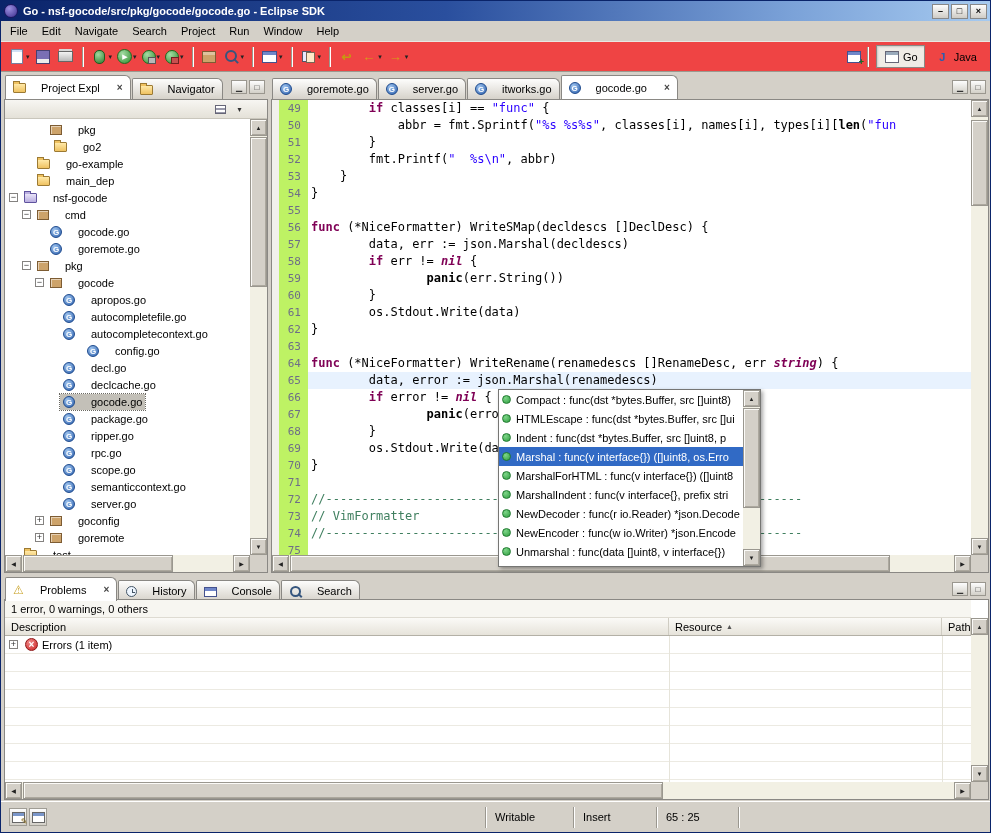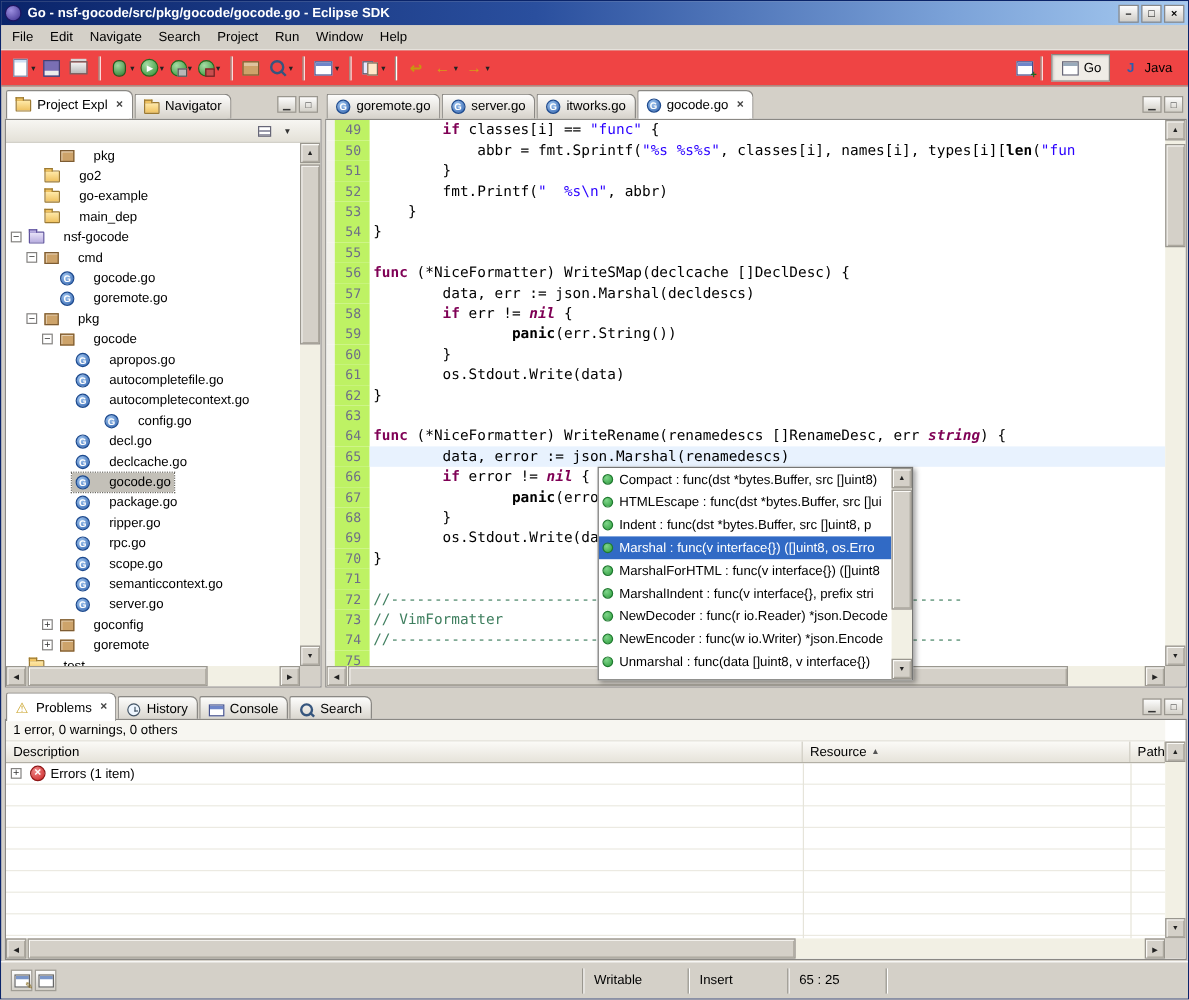--- a/index.html
+++ b/index.html
@@ -48,21 +48,21 @@
   .pi-go::before{content:'';width:12px;height:10px;border:1px solid #667;background:#fff;box-shadow:inset 0 3px 0 #9ab}
   .pi-java::before{content:'J';color:#2a5db0;font-weight:bold;font-size:11px}
   .persp-bar{margin-left:auto;display:flex;align-items:center;padding-right:6px}
   .persp-btn{display:flex;align-items:center;gap:3px;padding:2px 6px;margin-left:2px;border:1px solid transparent}
   .persp-btn.active{border:1px solid #8a8884;background:#efece6;box-shadow:inset 1px 1px 2px rgba(0,0,0,.15)}
   .persp-sep{width:0;height:20px;border-left:1px solid #9b998f;border-right:1px solid #fff;margin:0 5px}
 
   
   .panel{position:absolute}
   .tabrow{display:flex;align-items:flex-end;height:24px;padding-left:1px;position:relative}
-  .tab{height:21px;display:flex;align-items:center;gap:5px;padding:0 7px;margin-right:1px;white-space:nowrap;
+  .tab{height:21px;display:flex;align-items:center;gap:15px;padding:0 7px;margin-right:1px;white-space:nowrap;
     border:1px solid #8a8884;border-bottom:none;border-radius:2px 6px 0 0;background:linear-gradient(#fdfdfc,#d6d2ca)}
   .tab.active{background:#fff;height:24px;z-index:2;position:relative}
   .tabclose{font-size:10px;font-weight:bold;color:#444;margin-left:2px}
   .panel-body{position:absolute;top:24px;left:0;right:0;bottom:0;border:1px solid #8a8884;background:#fff;overflow:hidden}
   .corner-btns{position:absolute;right:3px;top:5px;display:flex;gap:2px;z-index:3}
   .cbtn{width:16px;height:14px;display:flex;align-items:center;justify-content:center;font-size:8px;
     background:linear-gradient(#fdfdfd,#d3d0c8);border:1px solid #9a978f;color:#333}
 
   
   .view-toolbar{position:absolute;top:0;left:0;right:0;height:19px;background:linear-gradient(#f7f6f2,#e4e1d8);
@@ -265,21 +265,21 @@
         <span class="vt-ic">▾</span>
       </div>
       <div class="tree">
           <div class="trow" style="padding-left: 30px;">
             <span class="toggle hiddenT"></span>
             <span class="nwrap">
               <span class="ic ic-pkg"></span>
               <span class="tlabel">pkg</span>
             </span>
           </div>
-          <div class="trow" style="padding-left: 17px;">
+          <div class="trow" style="padding-left: 34px;">
             <span class="toggle hiddenT"></span>
             <span class="nwrap">
               <span class="ic ic-folder"></span>
               <span class="tlabel">go2</span>
             </span>
           </div>
           <div class="trow" style="padding-left: 17px;">
             <span class="toggle hiddenT"></span>
             <span class="nwrap">
               <span class="ic ic-folder"></span>
@@ -488,21 +488,21 @@
     </div>
     <div class="panel-body">
       <div class="code-scroll">
           <div class="cline"><span class="annot"></span><span class="lnum">49</span><span class="ctext"><span class="sg-p">        </span><span class="sg-k">if</span><span class="sg-p"> classes[i] == </span><span class="sg-s">"func"</span><span class="sg-p"> {</span></span></div>
           <div class="cline"><span class="annot"></span><span class="lnum">50</span><span class="ctext"><span class="sg-p">            abbr = fmt.Sprintf(</span><span class="sg-s">"%s %s%s"</span><span class="sg-p">, classes[i], names[i], types[i][</span><span class="sg-b">len</span><span class="sg-p">(</span><span class="sg-s">"fun</span></span></div>
           <div class="cline"><span class="annot"></span><span class="lnum">51</span><span class="ctext"><span class="sg-p">        }</span></span></div>
           <div class="cline"><span class="annot"></span><span class="lnum">52</span><span class="ctext"><span class="sg-p">        fmt.Printf(</span><span class="sg-s">"  %s\n"</span><span class="sg-p">, abbr)</span></span></div>
           <div class="cline"><span class="annot"></span><span class="lnum">53</span><span class="ctext"><span class="sg-p">    }</span></span></div>
           <div class="cline"><span class="annot"></span><span class="lnum">54</span><span class="ctext"><span class="sg-p">}</span></span></div>
           <div class="cline"><span class="annot"></span><span class="lnum">55</span><span class="ctext"></span></div>
-          <div class="cline"><span class="annot"></span><span class="lnum">56</span><span class="ctext"><span class="sg-k">func</span><span class="sg-p"> (*NiceFormatter) WriteSMap(declcache []DeclDesc) {</span></span></div>
+          <div class="cline"><span class="annot"></span><span class="lnum">56</span><span class="ctext"><span class="sg-k">func</span><span class="sg-p"> (*NiceFormatter) WriteSMap(decldescs []DeclDesc) {</span></span></div>
           <div class="cline"><span class="annot"></span><span class="lnum">57</span><span class="ctext"><span class="sg-p">        data, err := json.Marshal(decldescs)</span></span></div>
           <div class="cline"><span class="annot"></span><span class="lnum">58</span><span class="ctext"><span class="sg-p">        </span><span class="sg-k">if</span><span class="sg-p"> err != </span><span class="sg-t">nil</span><span class="sg-p"> {</span></span></div>
           <div class="cline"><span class="annot"></span><span class="lnum">59</span><span class="ctext"><span class="sg-p">                </span><span class="sg-b">panic</span><span class="sg-p">(err.String())</span></span></div>
           <div class="cline"><span class="annot"></span><span class="lnum">60</span><span class="ctext"><span class="sg-p">        }</span></span></div>
           <div class="cline"><span class="annot"></span><span class="lnum">61</span><span class="ctext"><span class="sg-p">        os.Stdout.Write(data)</span></span></div>
           <div class="cline"><span class="annot"></span><span class="lnum">62</span><span class="ctext"><span class="sg-p">}</span></span></div>
           <div class="cline"><span class="annot"></span><span class="lnum">63</span><span class="ctext"></span></div>
           <div class="cline"><span class="annot"></span><span class="lnum">64</span><span class="ctext"><span class="sg-k">func</span><span class="sg-p"> (*NiceFormatter) WriteRename(renamedescs []RenameDesc, err </span><span class="sg-t">string</span><span class="sg-p">) {</span></span></div>
           <div class="cline current"><span class="annot"></span><span class="lnum">65</span><span class="ctext"><span class="sg-p">        data, error := json.Marshal(renamedescs)</span></span></div>
           <div class="cline"><span class="annot"></span><span class="lnum">66</span><span class="ctext"><span class="sg-p">        </span><span class="sg-k">if</span><span class="sg-p"> error != </span><span class="sg-t">nil</span><span class="sg-p"> {</span></span></div>

